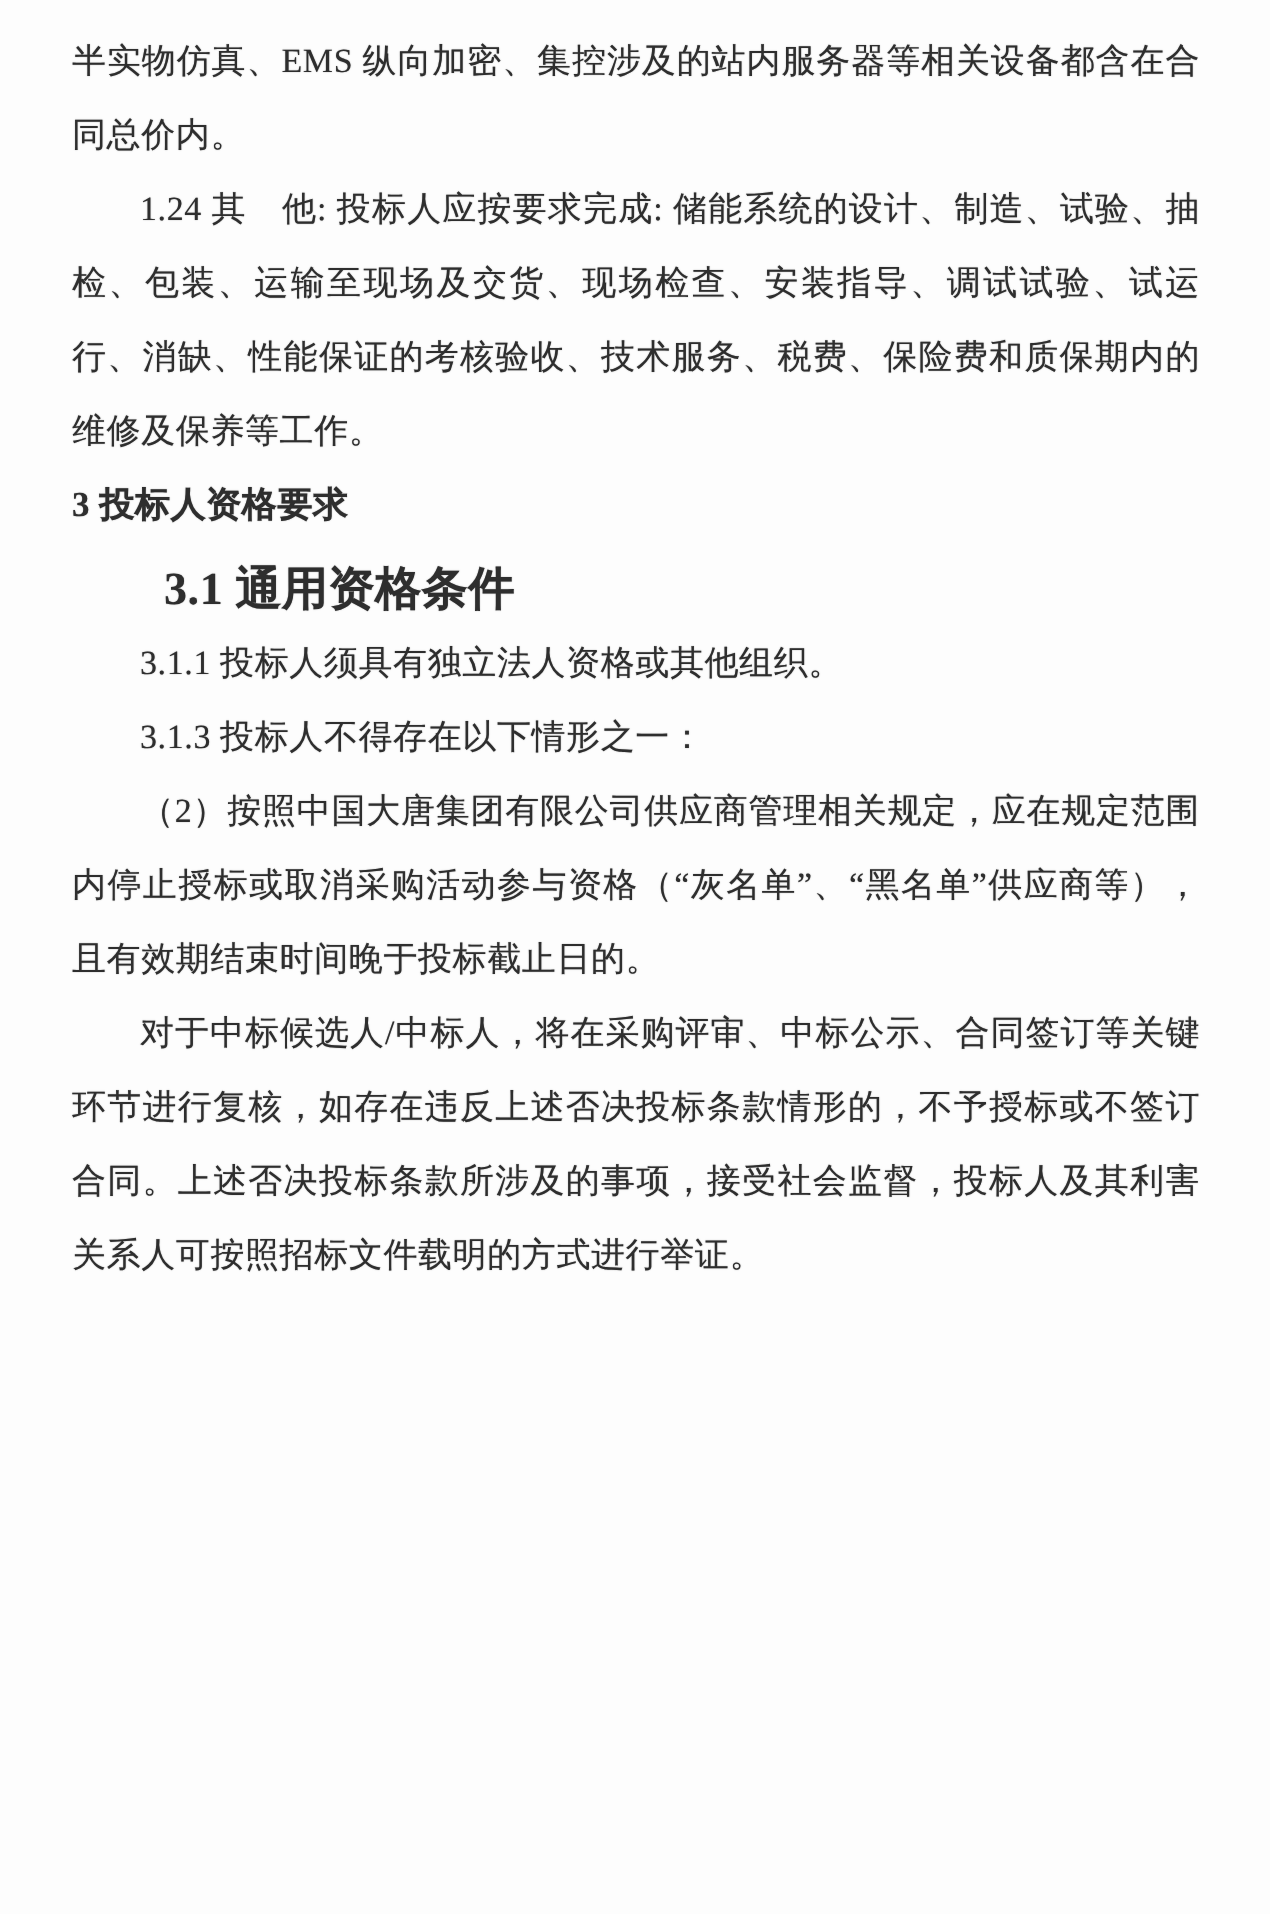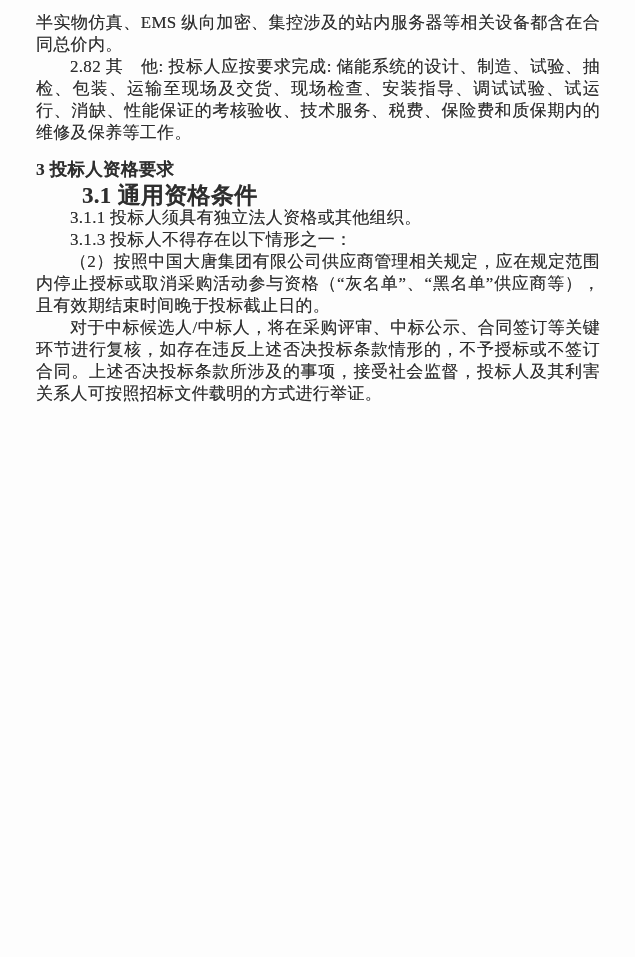--- a/index.html
+++ b/index.html
@@ -14,49 +14,49 @@
   .page {
     box-sizing: border-box;
     width: 635px;
     height: 957px;
     padding: 12px 35px 0 36px;
     background: #fdfdfd;
   }
   .blk {
     margin: 0;
     font-size: 17px;
-    line-height: 22px;
+    line-height: 37px;
     text-align: justify;
     text-justify: inter-ideograph;
     letter-spacing: 0.3px;
     text-shadow: 0 0 0.6px rgba(45,45,45,0.55);
     word-break: break-all;
   }
   .indent { text-indent: 2em; }
   .h1 {
     font-weight: bold;
     font-size: 17.5px;
-    margin-top: 14px;
+    margin-top: 0;
     text-align: left;
     text-indent: 0;
   }
   .h2 {
     font-weight: bold;
     font-size: 23px;
     margin-top: 5px;
     text-align: left;
     text-indent: 2em;
   }
 </style>
 </head>
 <body>
 
 <div class="page">
   <p class="blk">半实物仿真、EMS 纵向加密、集控涉及的站内服务器等相关设备都含在合同总价内。</p>
-  <p class="blk indent">2.82 其　他: 投标人应按要求完成: 储能系统的设计、制造、试验、抽检、包装、运输至现场及交货、现场检查、安装指导、调试试验、试运行、消缺、性能保证的考核验收、技术服务、税费、保险费和质保期内的维修及保养等工作。</p>
+  <p class="blk indent">1.24 其　他: 投标人应按要求完成: 储能系统的设计、制造、试验、抽检、包装、运输至现场及交货、现场检查、安装指导、调试试验、试运行、消缺、性能保证的考核验收、技术服务、税费、保险费和质保期内的维修及保养等工作。</p>
   <h2 class="blk h1">3 投标人资格要求</h2>
   <h3 class="blk h2">3.1 通用资格条件</h3>
   <p class="blk indent">3.1.1 投标人须具有独立法人资格或其他组织。</p>
   <p class="blk indent">3.1.3 投标人不得存在以下情形之一：</p>
   <p class="blk indent">（2）按照中国大唐集团有限公司供应商管理相关规定，应在规定范围内停止授标或取消采购活动参与资格（“灰名单”、“黑名单”供应商等），且有效期结束时间晚于投标截止日的。</p>
   <p class="blk indent">对于中标候选人/中标人，将在采购评审、中标公示、合同签订等关键环节进行复核，如存在违反上述否决投标条款情形的，不予授标或不签订合同。上述否决投标条款所涉及的事项，接受社会监督，投标人及其利害关系人可按照招标文件载明的方式进行举证。</p>
 
 </div>
 
 </body></html>

